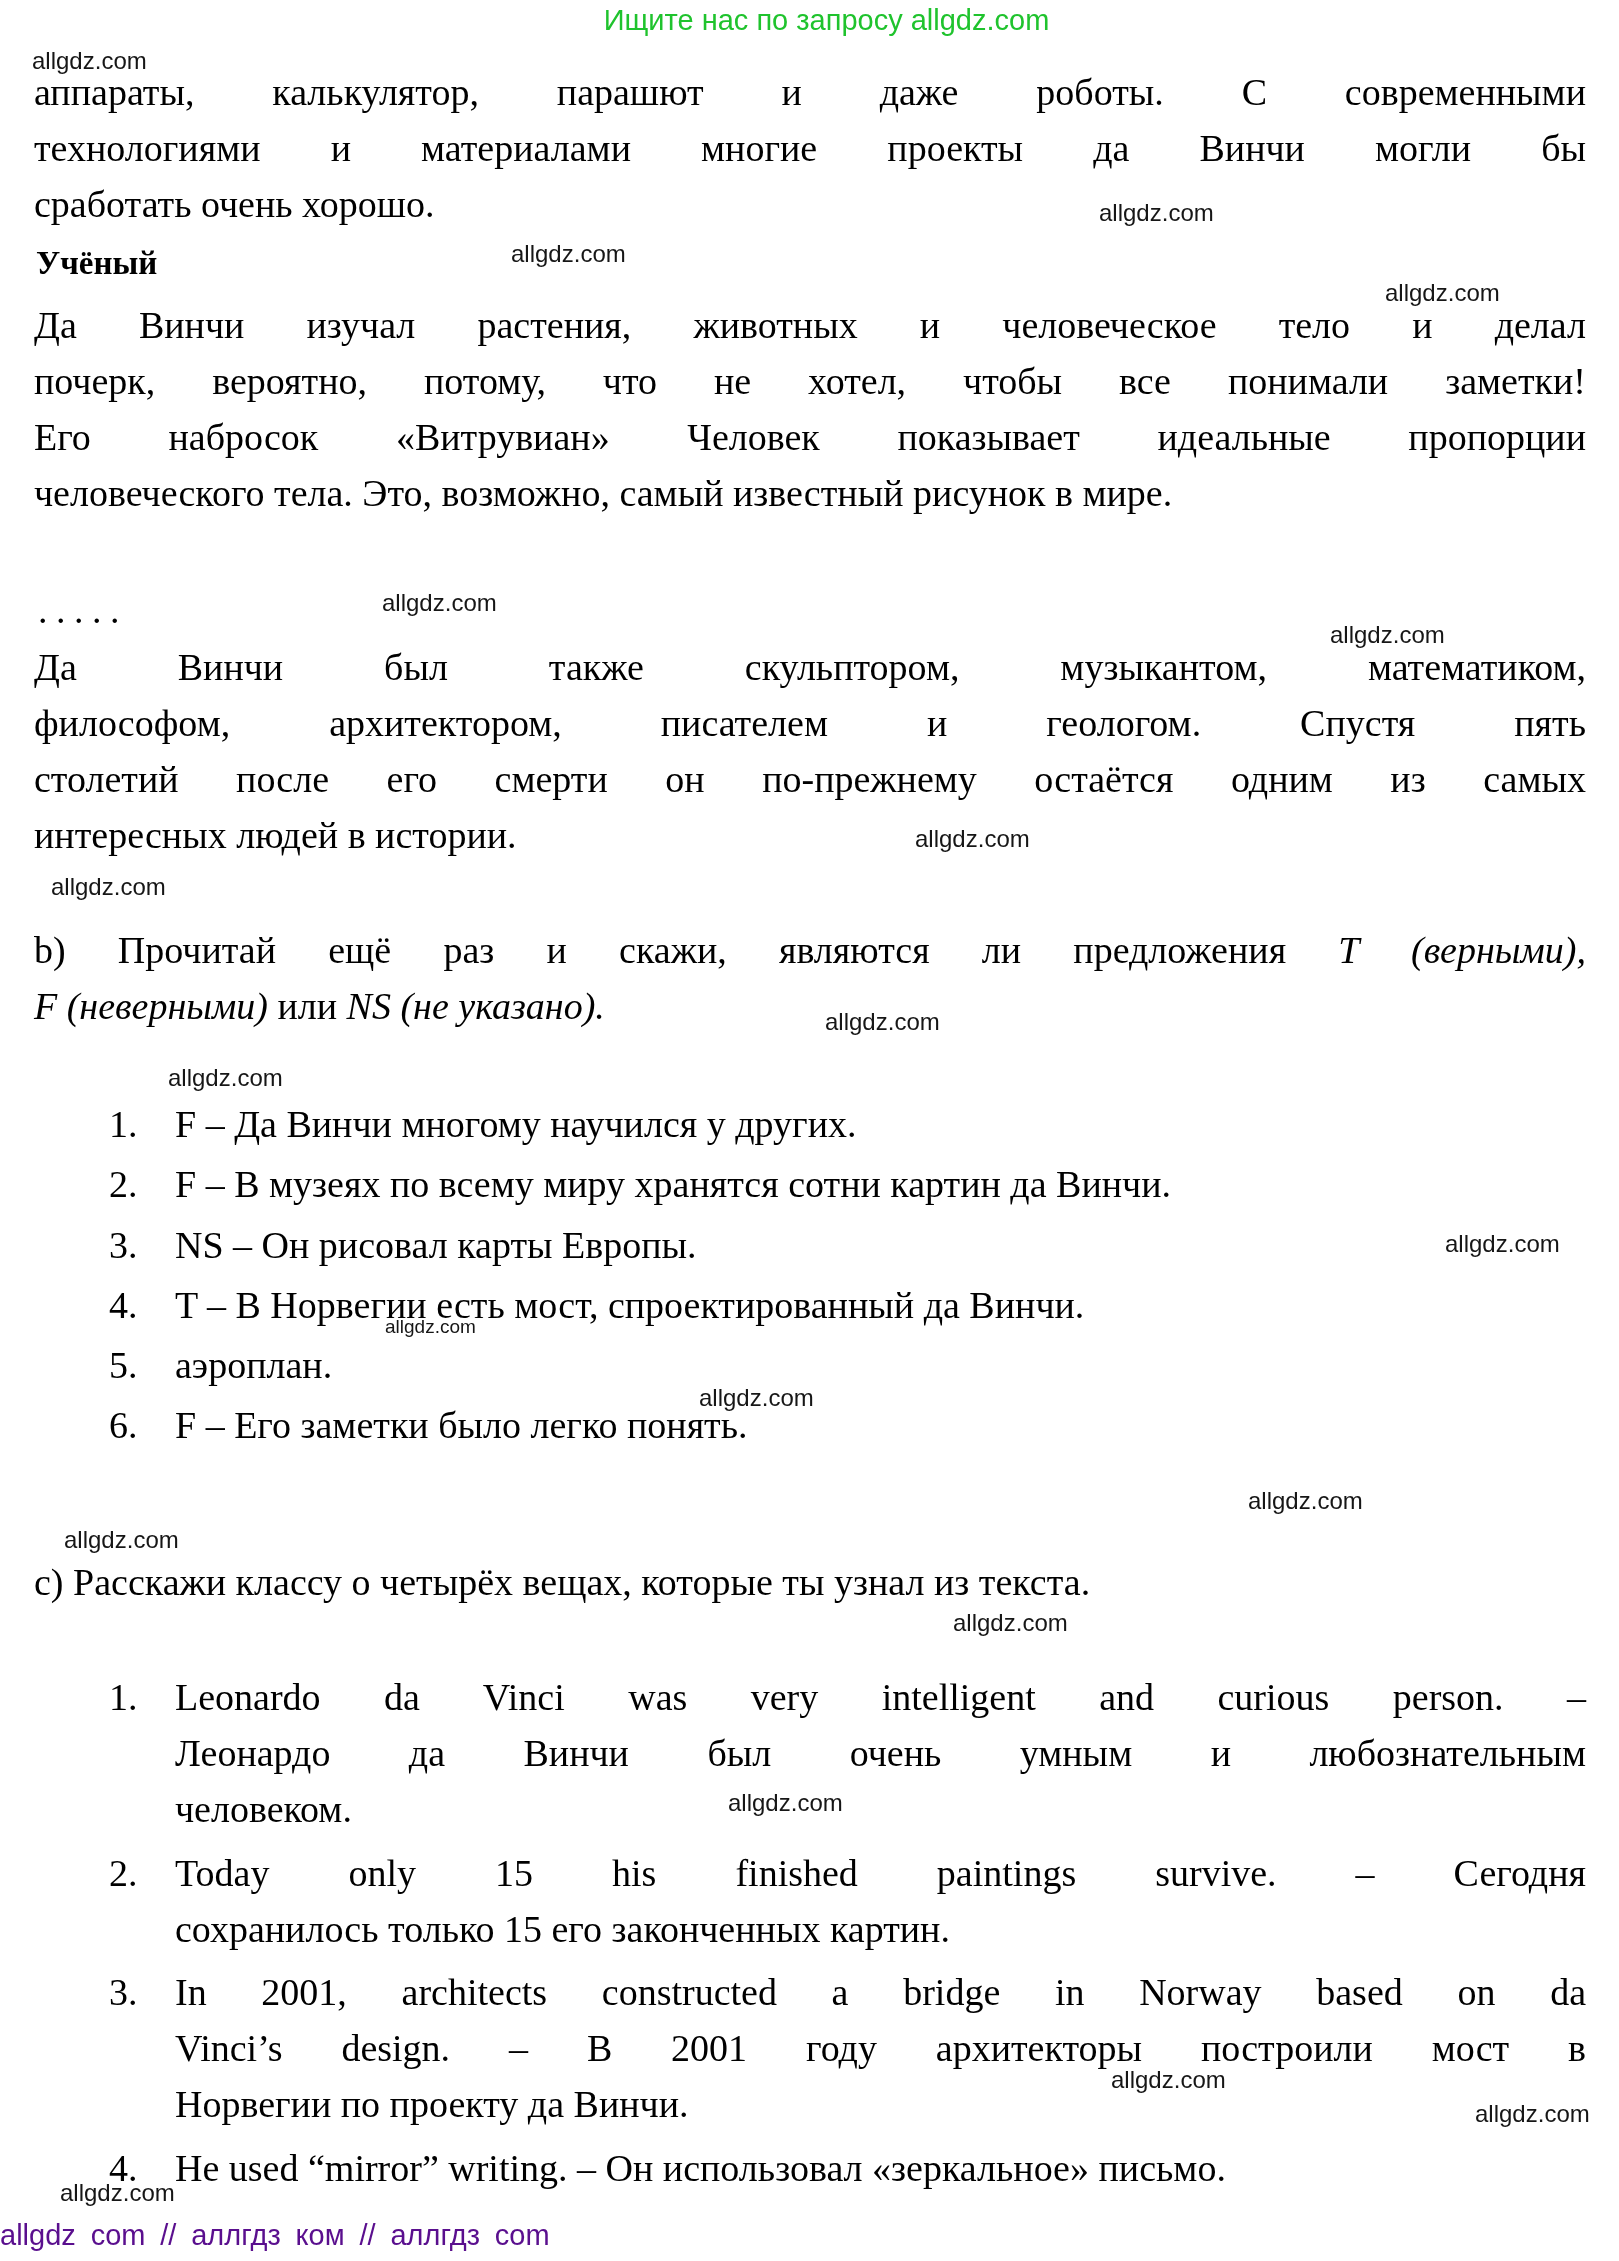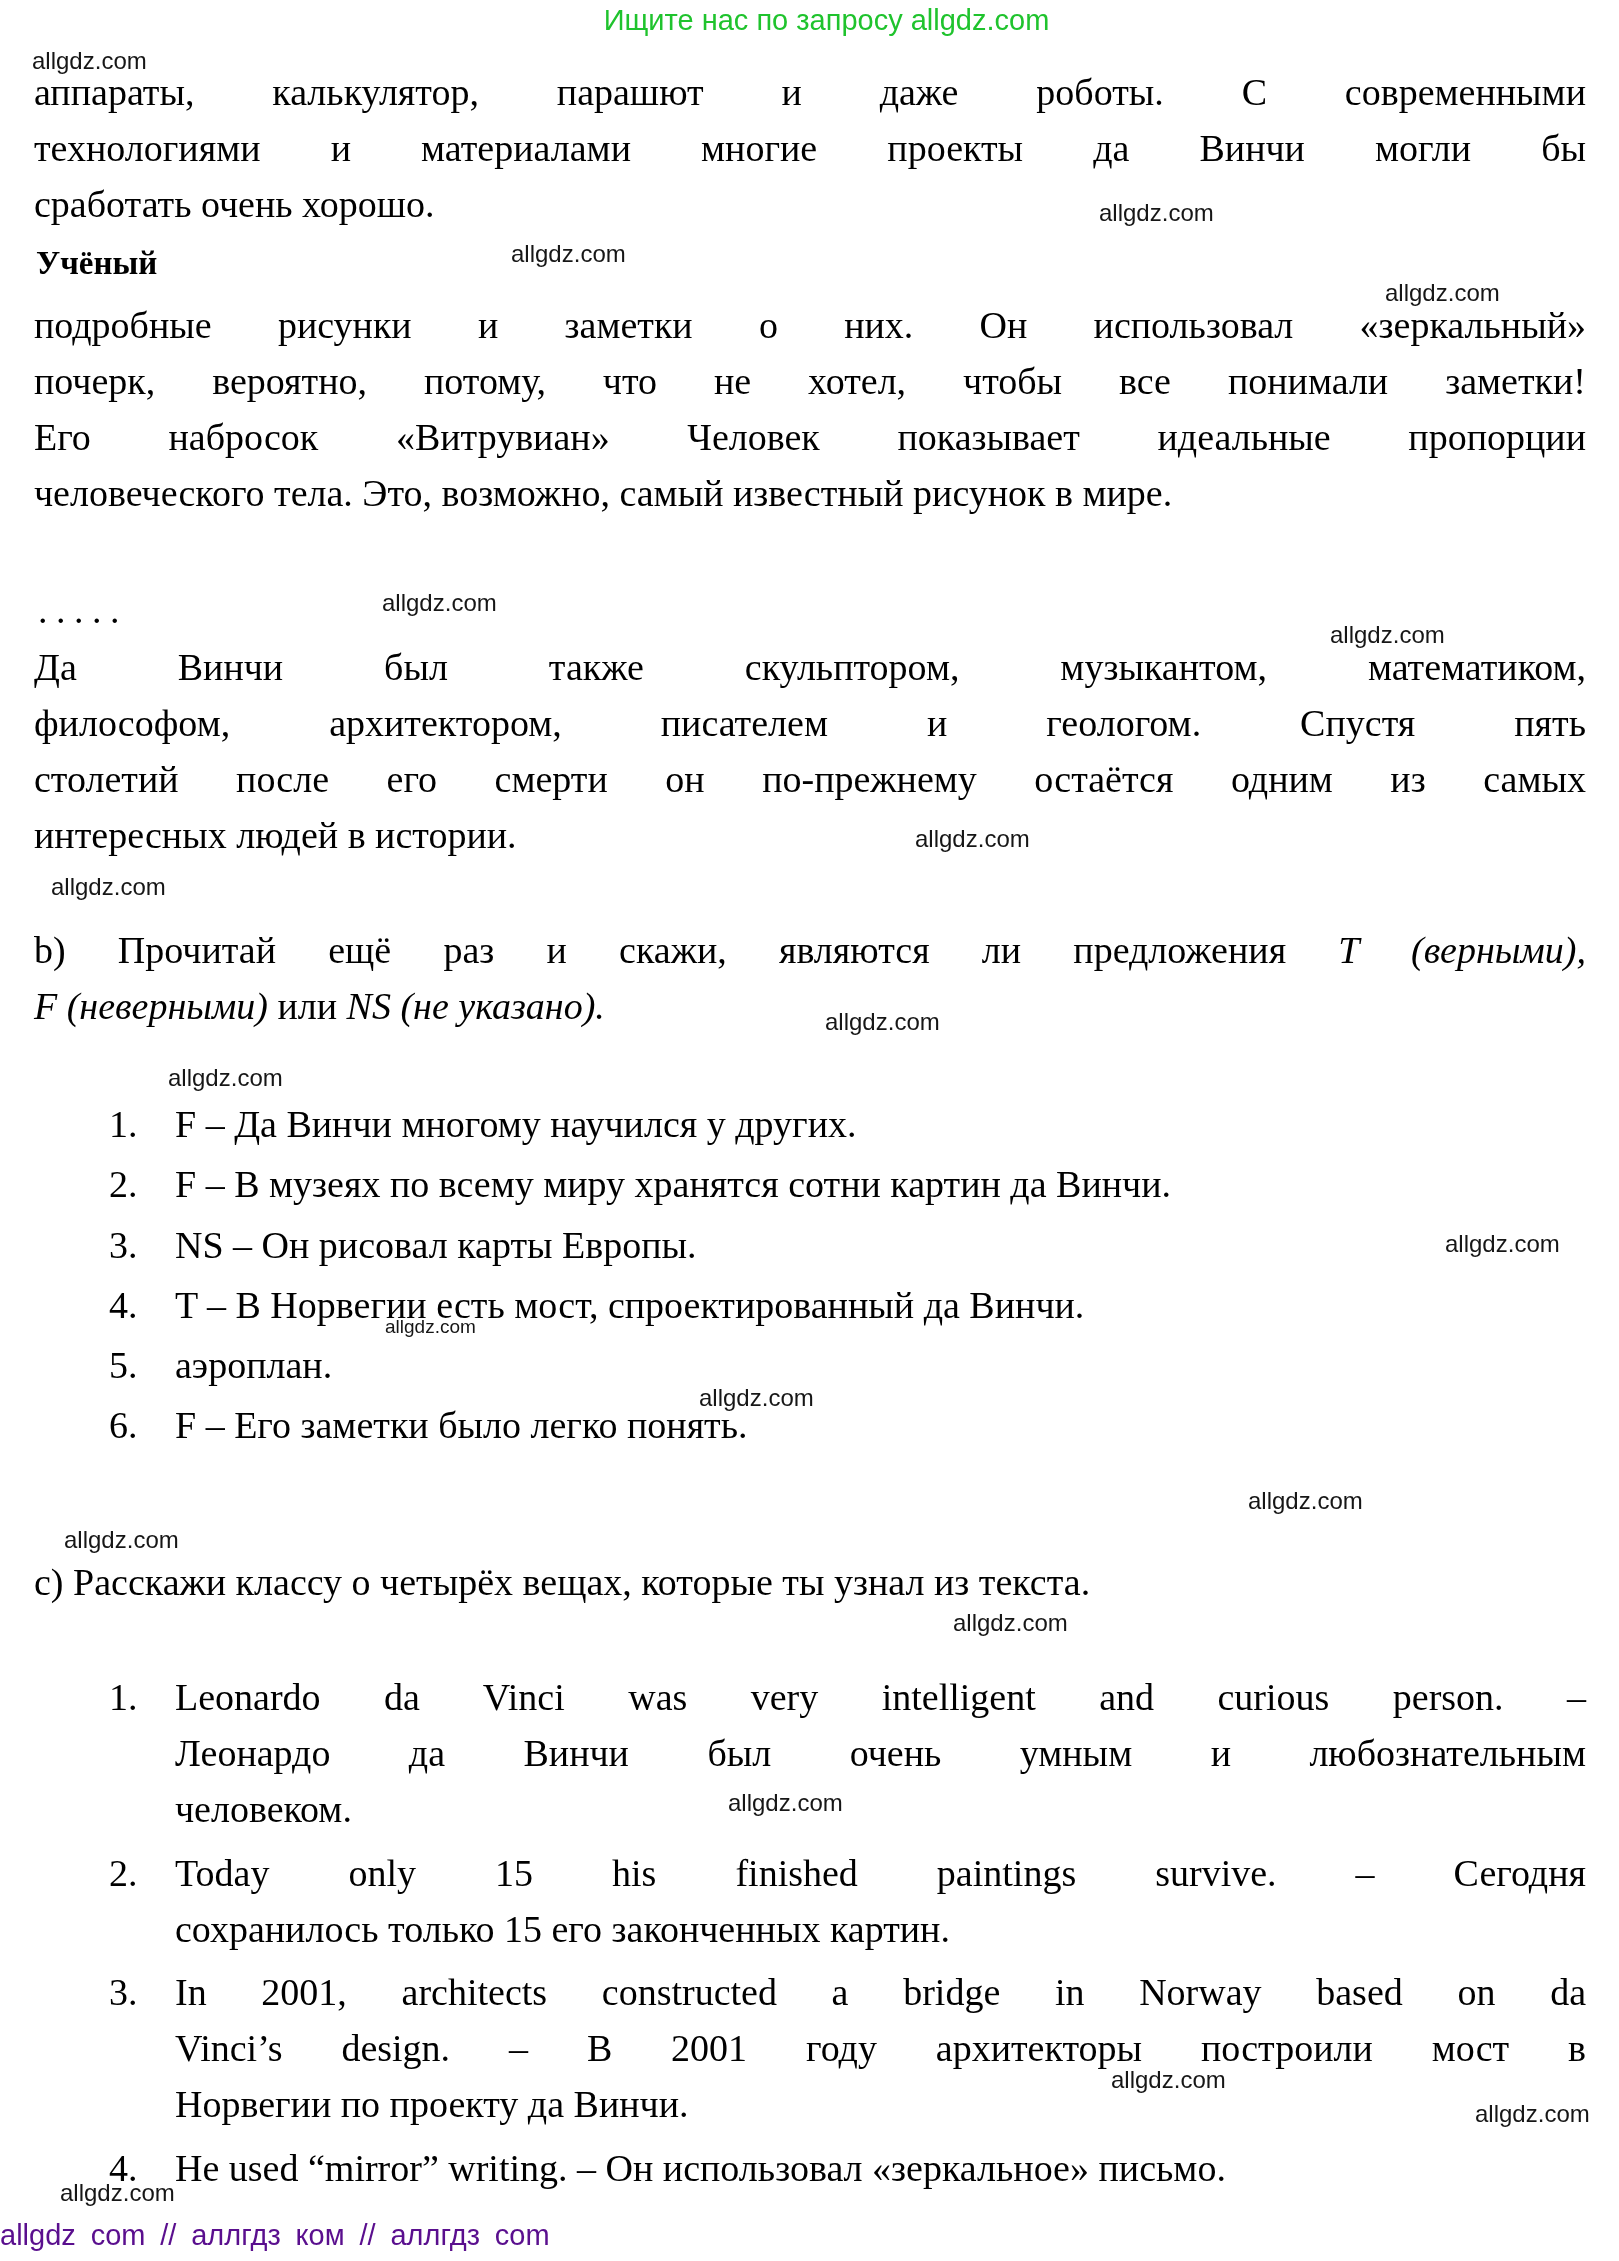--- a/index.html
+++ b/index.html
@@ -86,21 +86,21 @@
 
   <div class="para" style="top:64px">
       <div class="tline">аппараты, калькулятор, парашют и даже роботы. С современными</div>
       <div class="tline">технологиями и материалами многие проекты да Винчи могли бы</div>
       <div class="tline last">сработать очень хорошо.</div>
     </div>
 
   <div class="heading">Учёный</div>
 
   <div class="para" style="top:297px">
-      <div class="tline">подробные рисунки и заметки о них. Он использовал «зеркальный»</div>
+      <div class="tline">Да Винчи изучал растения, животных и человеческое тело и делал</div>
       <div class="tline">почерк, вероятно, потому, что не хотел, чтобы все понимали заметки!</div>
       <div class="tline">Его набросок «Витрувиан» Человек показывает идеальные пропорции</div>
       <div class="tline last">человеческого тела. Это, возможно, самый известный рисунок в мире.</div>
     </div>
 
   <div class="dots">.....</div>
 
   <div class="para" style="top:639px">
       <div class="tline">Да Винчи был также скульптором, музыкантом, математиком,</div>
       <div class="tline">философом, архитектором, писателем и геологом. Спустя пять</div>

